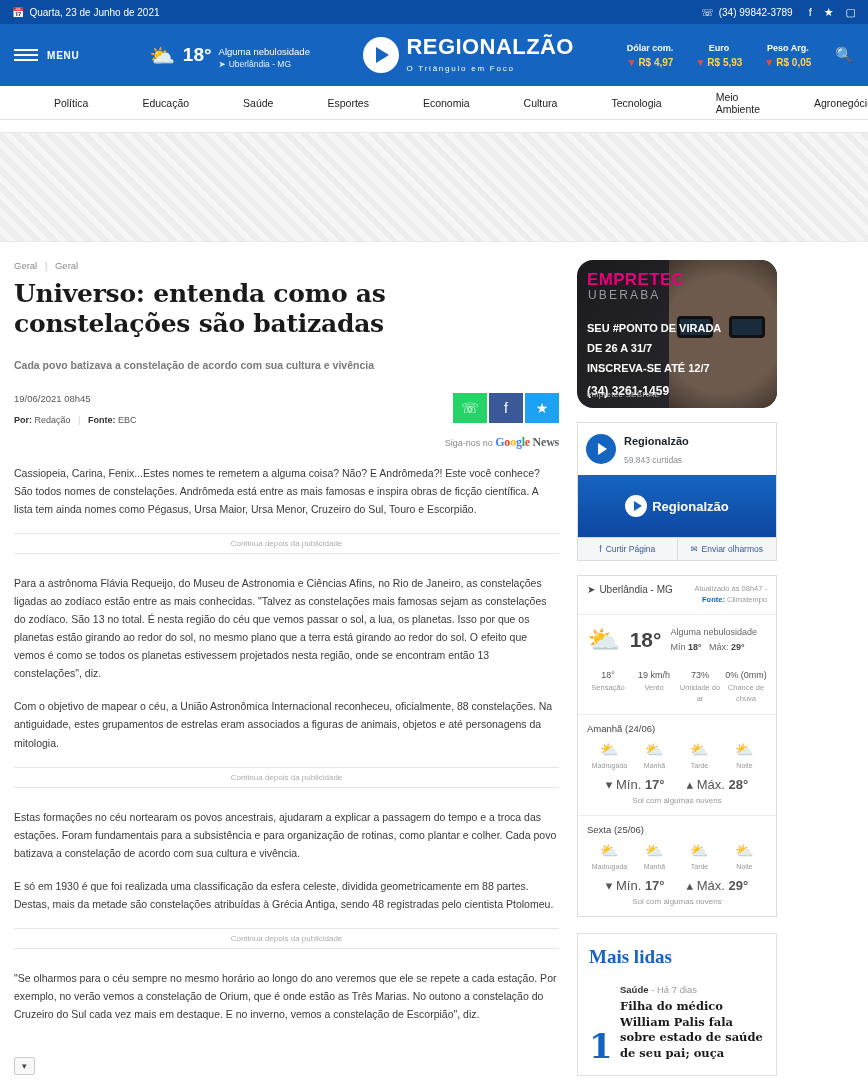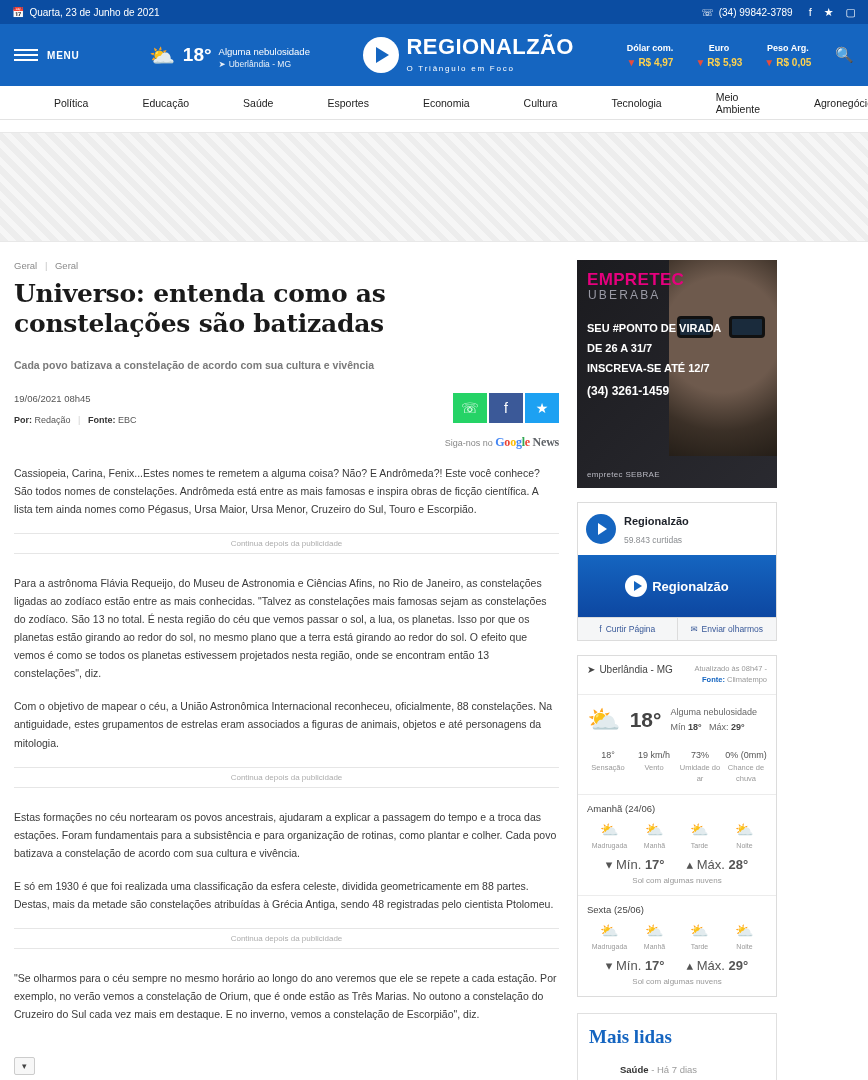--- a/index.html
+++ b/index.html
@@ -165,23 +165,23 @@
     margin-top: 34px; padding-bottom: 14px;
   }
   .sortby { display: flex; align-items: center; gap: 7px; font-size: 9px; color: #777; }
   .sort-sel {
     border: 1px solid #ccc; background: #f7f7f7; padding: 3px 7px;
     font-size: 9px; color: #444; cursor: pointer; border-radius: 2px;
   }
 
   
   .side-ad {
-    width: 200px; height: 228px;
+    width: 200px; height: 148px;
     background: linear-gradient(135deg, #1b1b1f 0%, #2a2a30 100%);
-    position: relative; overflow: hidden; margin-bottom: 14px;
+    position: relative; overflow: hidden; margin-bottom: 14px; border-radius: 16px;
   }
   .side-ad .ad-title {
     position: absolute; top: 10px; left: 10px;
     font-size: 17px; font-weight: bold; color: #e6007e; letter-spacing: .02em;
   }
   .side-ad .ad-city {
     position: absolute; top: 28px; left: 11px;
     font-size: 12px; color: #9a9aa5; letter-spacing: .18em;
   }
   .side-ad .ad-l1, .side-ad .ad-l2, .side-ad .ad-l3 {

